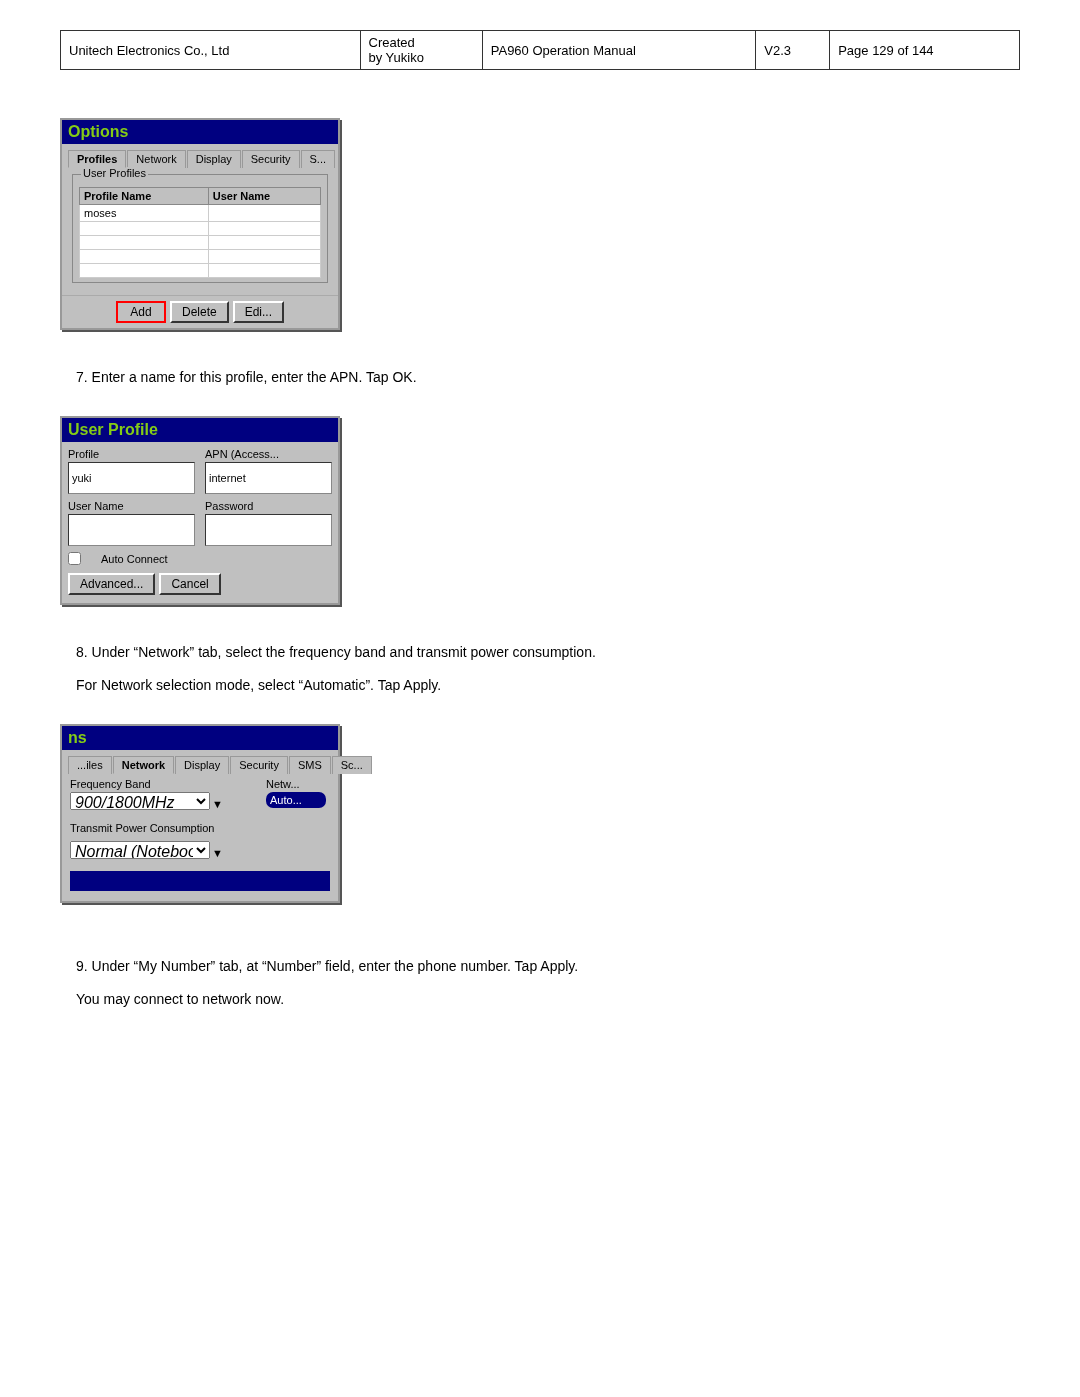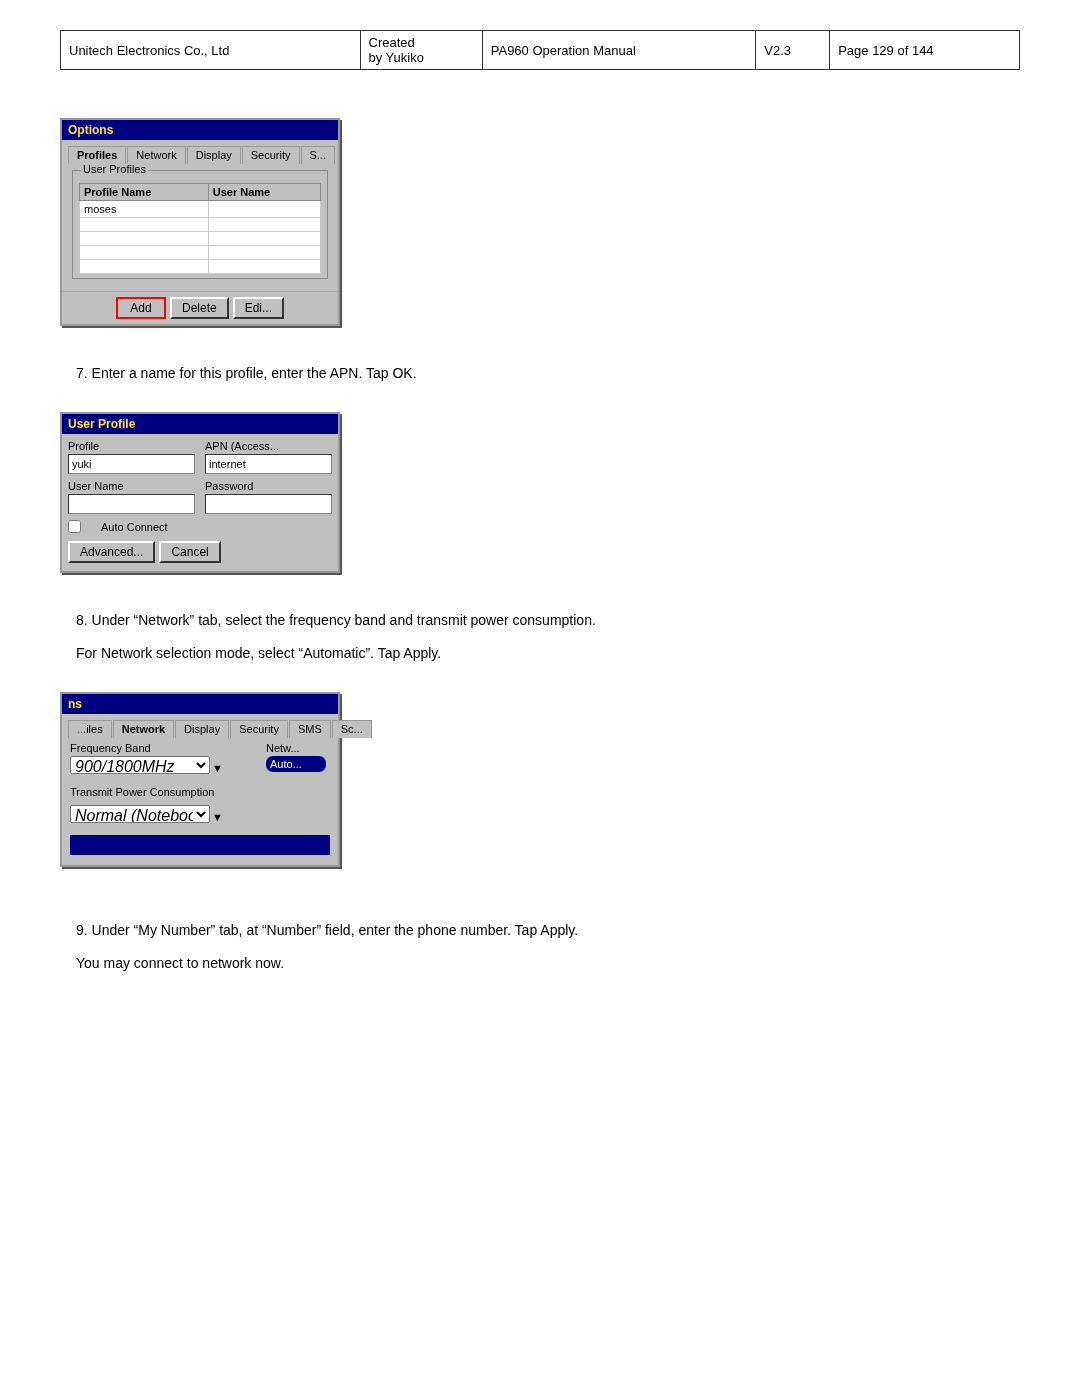--- a/index.html
+++ b/index.html
@@ -35,24 +35,24 @@
     .dialog-box {
       border: 2px solid #999;
       background: #c0c0c0;
       width: 280px;
       font-family: 'MS Sans Serif', Arial, sans-serif;
       font-size: 12px;
       box-shadow: 2px 2px 0 #555;
     }
     .dialog-titlebar {
       background: #000080;
-      color: #fde047;
+      color: #84cc16;
       font-weight: bold;
       padding: 3px 6px;
-      font-size: 12px;
+      font-size: 16px;
     }
     .dialog-body {
       padding: 6px;
     }
     
     .tab-row {
       display: flex;
       flex-direction: row;
       gap: 1px;
       margin-bottom: 0;
@@ -149,21 +149,21 @@
     }
     .form-label {
       font-size: 11px;
       margin-bottom: 2px;
     }
     .form-input {
       border: 1px inset #888;
       background: #fff;
       height: 18px;
       font-size: 11px;
-      padding: 9px 3px;
+      padding: 15px 3px;
       width: 100%;
     }
     .checkbox-row {
       display: flex;
       align-items: center;
       gap: 20px;
       font-size: 11px;
       margin: 4px 0;
     }
     

